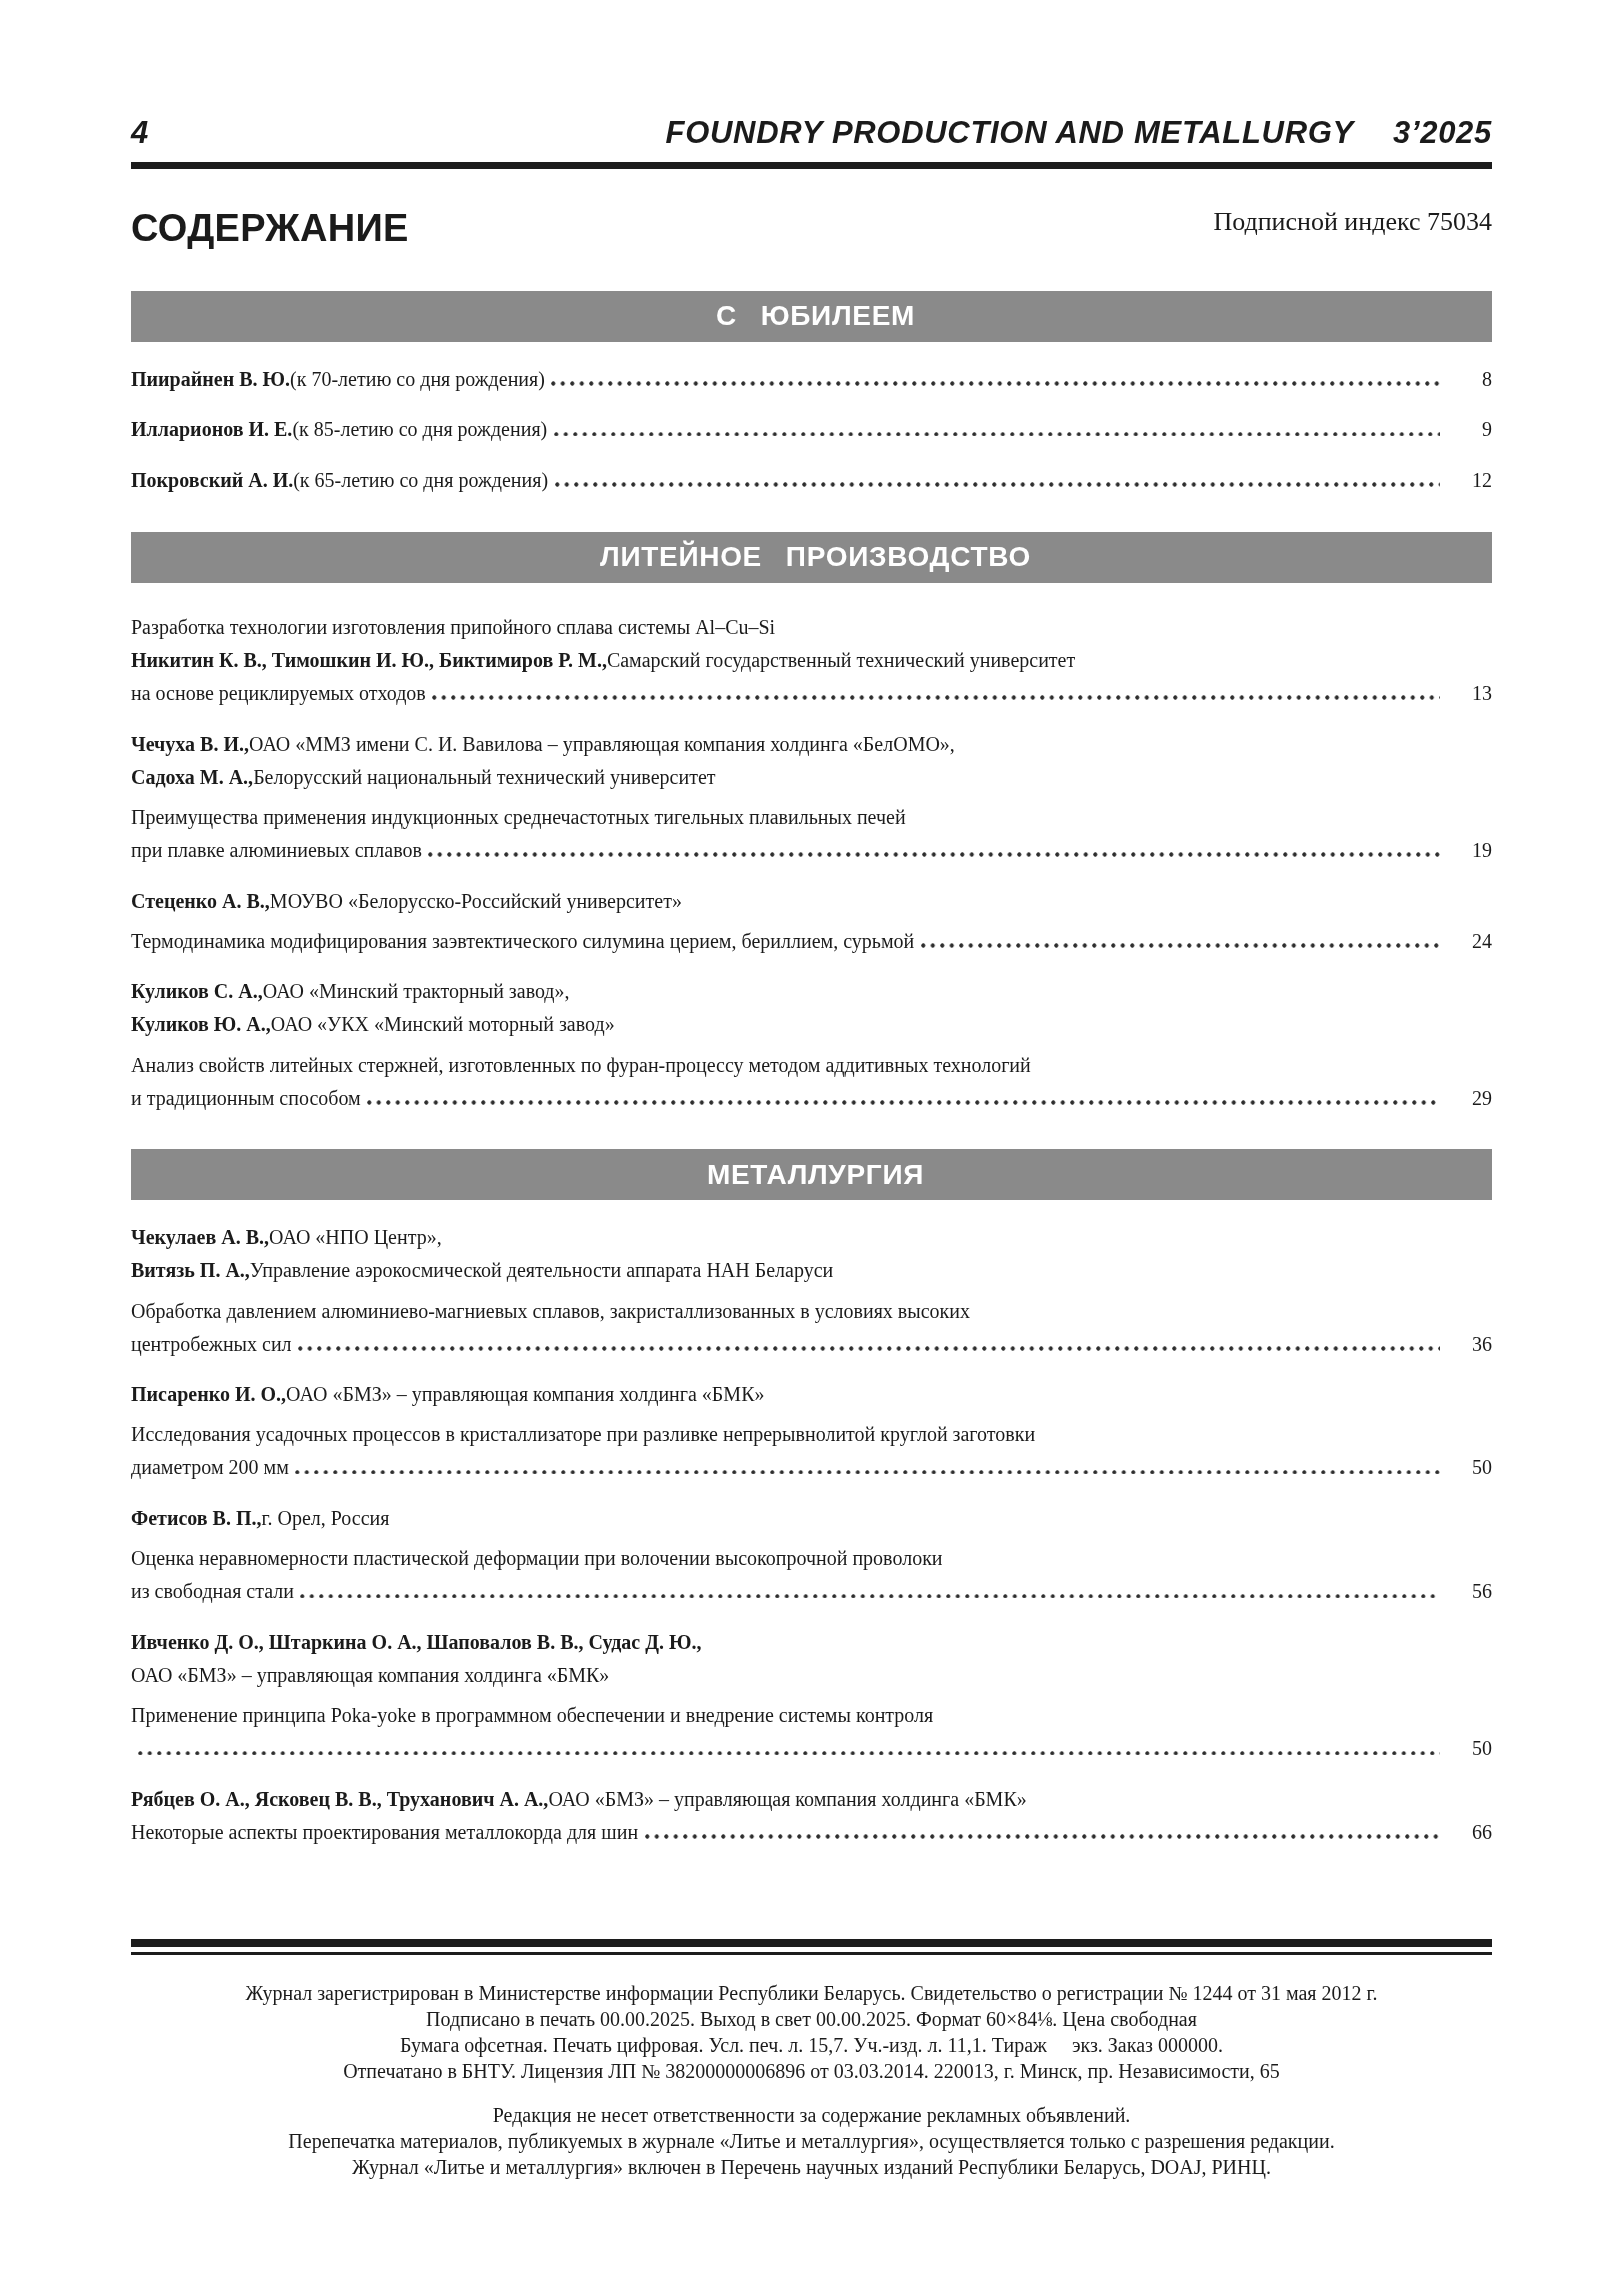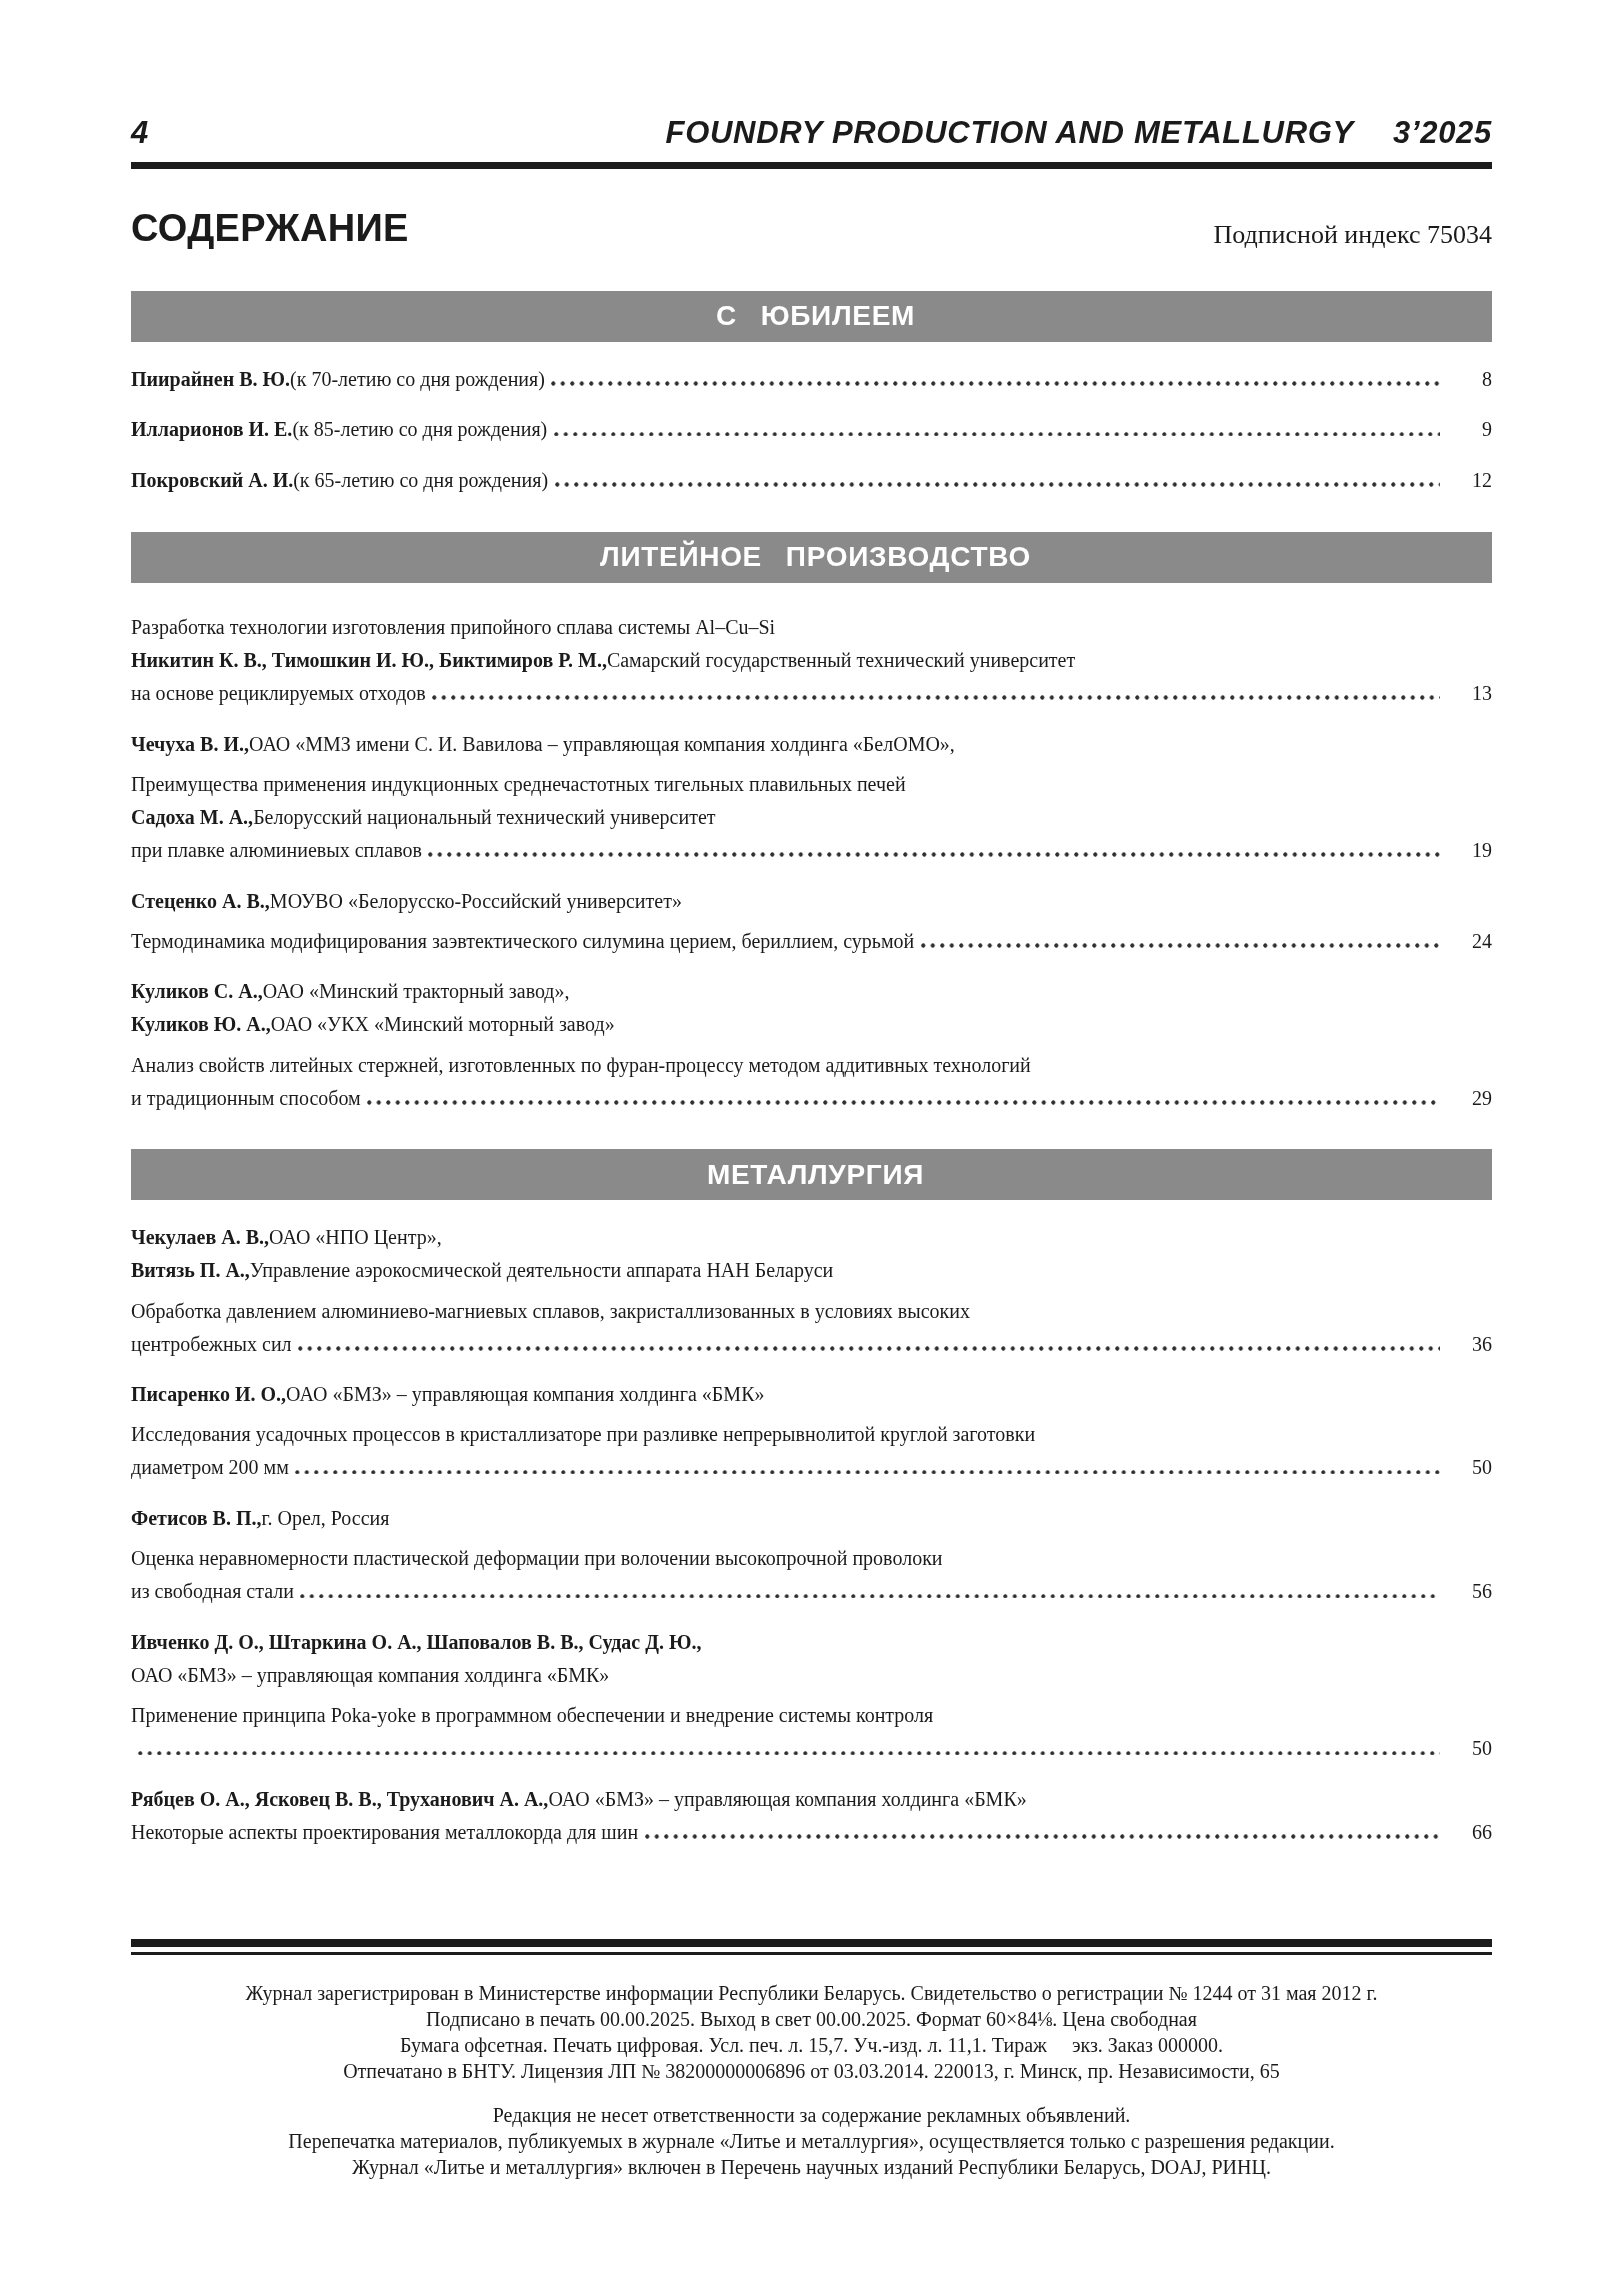--- a/index.html
+++ b/index.html
@@ -26,21 +26,21 @@
     display:flex;justify-content:space-between;align-items:flex-end;
     padding-top:115px;
     font-family:"Liberation Sans","DejaVu Sans",sans-serif;
     font-weight:bold;font-style:italic;
     font-size:31px;letter-spacing:0.7px;white-space:nowrap;
   }
   .issue{margin-left:39px;}
   .header-rule{height:7.2px;background:var(--rule);margin-top:10.5px;}
 
   
-  .toc-head{display:flex;justify-content:space-between;align-items:flex-end;margin-top:38px;}
+  .toc-head{display:flex;justify-content:space-between;align-items:flex-start;margin-top:38px;}
   .toc-title{
     font-family:"Liberation Sans","DejaVu Sans",sans-serif;
     font-weight:bold;font-size:38px;letter-spacing:0.3px;
   }
   .sub-index{font-size:26px;}
 
   
   .section-bar{
     height:51px;margin-top:9.2px;
     background:var(--bar-bg);color:var(--bar-text);
@@ -139,26 +139,26 @@
               <span class="seg-n">на основе рециклируемых отходов </span>
               <span class="dots"></span>
               <span class="pg">13</span>
             </div>
           </div>
           <div class="entry">
             <div class="toc-line">
               <span class="seg-b">Чечуха В. И.,</span>
               <span class="seg-n"> ОАО «ММЗ имени С. И. Вавилова – управляющая компания холдинга «БелОМО»,</span>
             </div>
-            <div class="toc-line gap">
-              <span class="seg-n">Преимущества применения индукционных среднечастотных тигельных плавильных печей</span>
-            </div>
             <div class="toc-line">
               <span class="seg-b">Садоха М. А.,</span>
               <span class="seg-n"> Белорусский национальный технический университет</span>
+            </div>
+            <div class="toc-line gap">
+              <span class="seg-n">Преимущества применения индукционных среднечастотных тигельных плавильных печей</span>
             </div>
             <div class="toc-line">
               <span class="seg-n">при плавке алюминиевых сплавов </span>
               <span class="dots"></span>
               <span class="pg">19</span>
             </div>
           </div>
           <div class="entry">
             <div class="toc-line">
               <span class="seg-b">Стеценко А. В.,</span>

